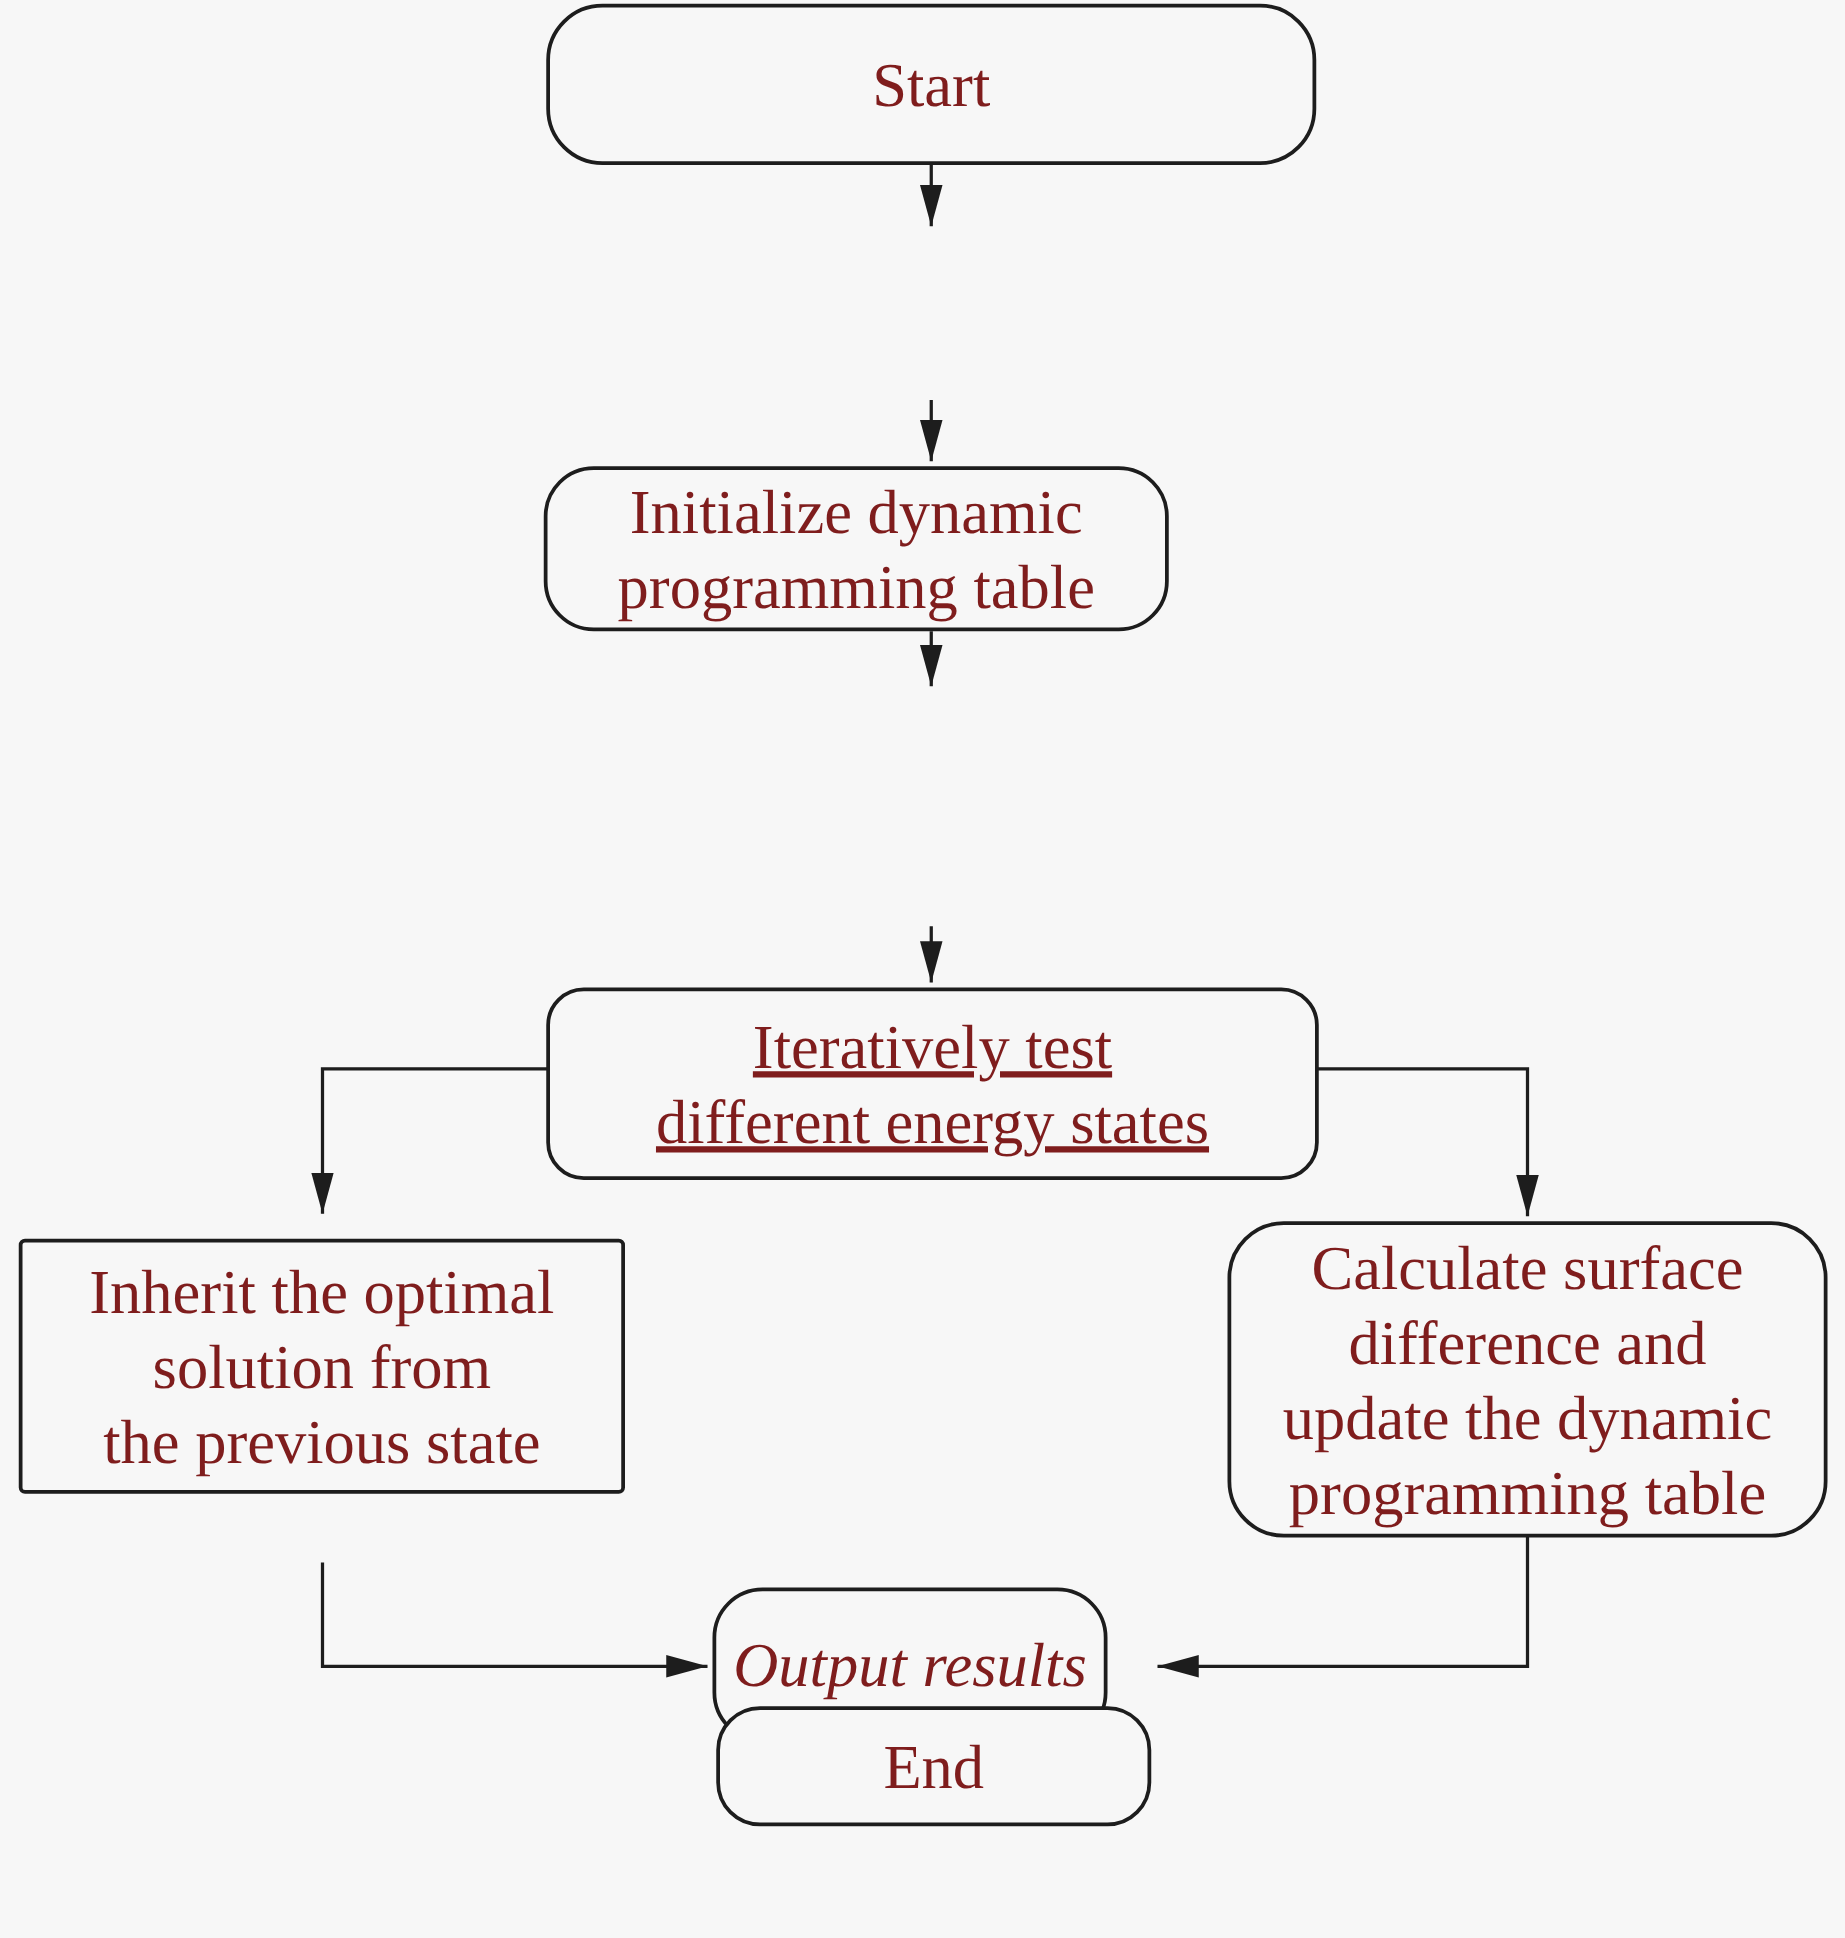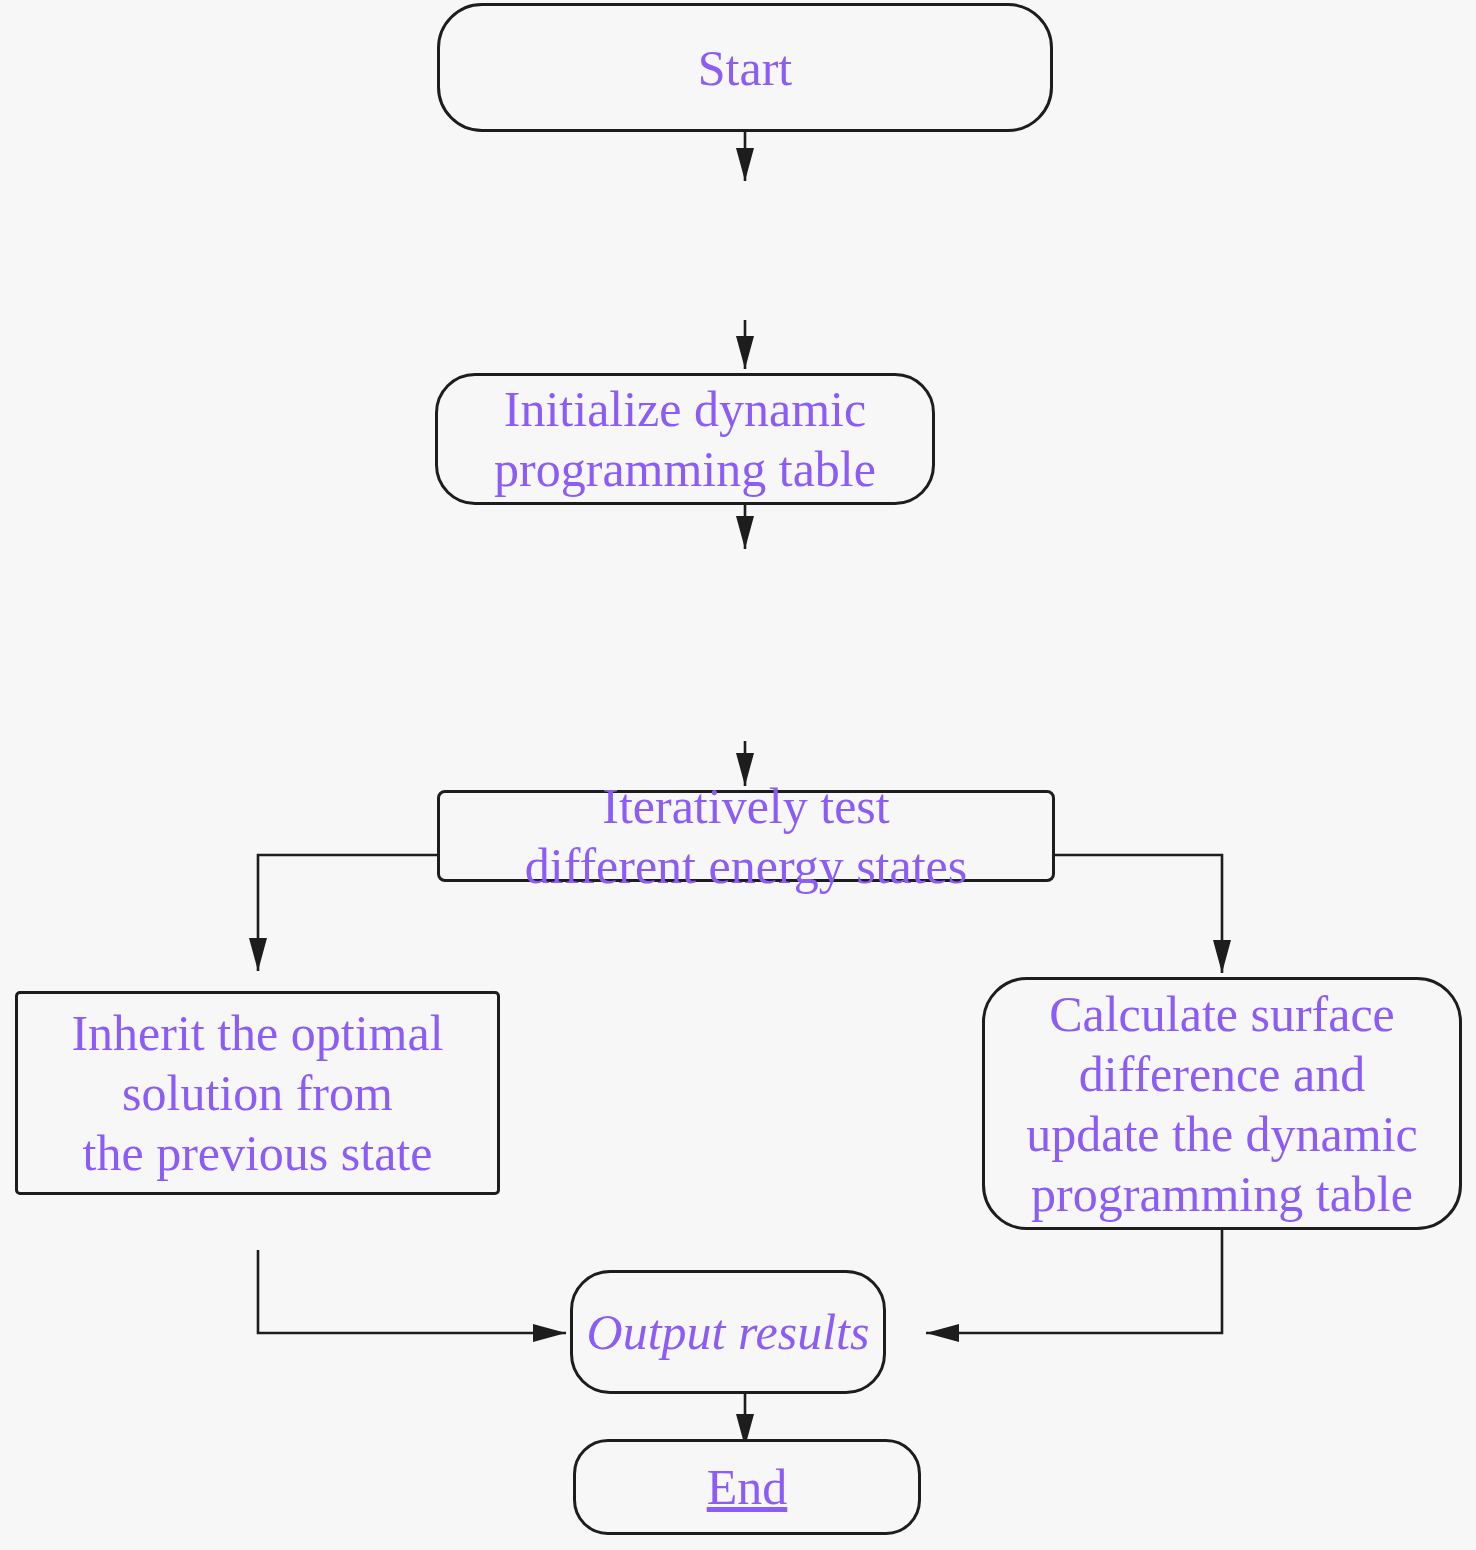--- a/index.html
+++ b/index.html
@@ -29,34 +29,34 @@
   .node {
     position: absolute;
     z-index: 2;
     box-sizing: border-box;
     border: 3px solid #1d1d1d;
     background: #f7f7f7;
     display: flex;
     align-items: center;
     justify-content: center;
     text-align: center;
-    color: #8b5cf6;
+    color: #7f1d1d;
     font-size: 50px;
     line-height: 1.2;
     white-space: pre;
   }
   .node-start     { left: 437px;  top: 3px;    width: 616px; height: 129px; border-radius: 45px; }
   .node-read      { left: 437px;  top: 185px;  width: 616px; height: 135px; border-radius: 40px; }
   .node-init      { left: 435px;  top: 373px;  width: 500px; height: 132px; border-radius: 40px; }
   .node-select    { left: 435px;  top: 553px;  width: 614px; height: 188px; border-radius: 42px; }
-  .node-iterate   { left: 437px;  top: 790px;  width: 618px; height: 92px; border-radius: 8px; }
+  .node-iterate   { left: 437px;  top: 790px;  width: 618px; height: 154px; border-radius: 30px; text-decoration: underline; }
   .node-inherit   { left: 15px;   top: 991px;  width: 485px; height: 204px; border-radius: 5px; }
   .node-calculate { left: 982px;  top: 977px;  width: 480px; height: 253px; border-radius: 45px; }
   .node-output    { left: 570px;  top: 1270px; width: 316px; height: 124px; border-radius: 40px; font-style: italic; }
-  .node-end       { left: 573px;  top: 1439px; width: 348px; height: 96px;  border-radius: 35px; text-decoration: underline; }
+  .node-end       { left: 573px;  top: 1365px; width: 348px; height: 96px;  border-radius: 35px; }
 </style>
 </head>
 <body>
 
 <div id="canvas">
 
   <svg id="edges-svg" width="1476" height="1550" viewBox="0 0 1476 1550">
     <defs>
       <marker id="arrowhead" viewBox="0 0 34 22" refX="33" refY="11" markerWidth="34" markerHeight="22" markerUnits="userSpaceOnUse" orient="auto">
         <path d="M0,2 L33,11 L0,20 Z" fill="#1d1d1d"></path>

